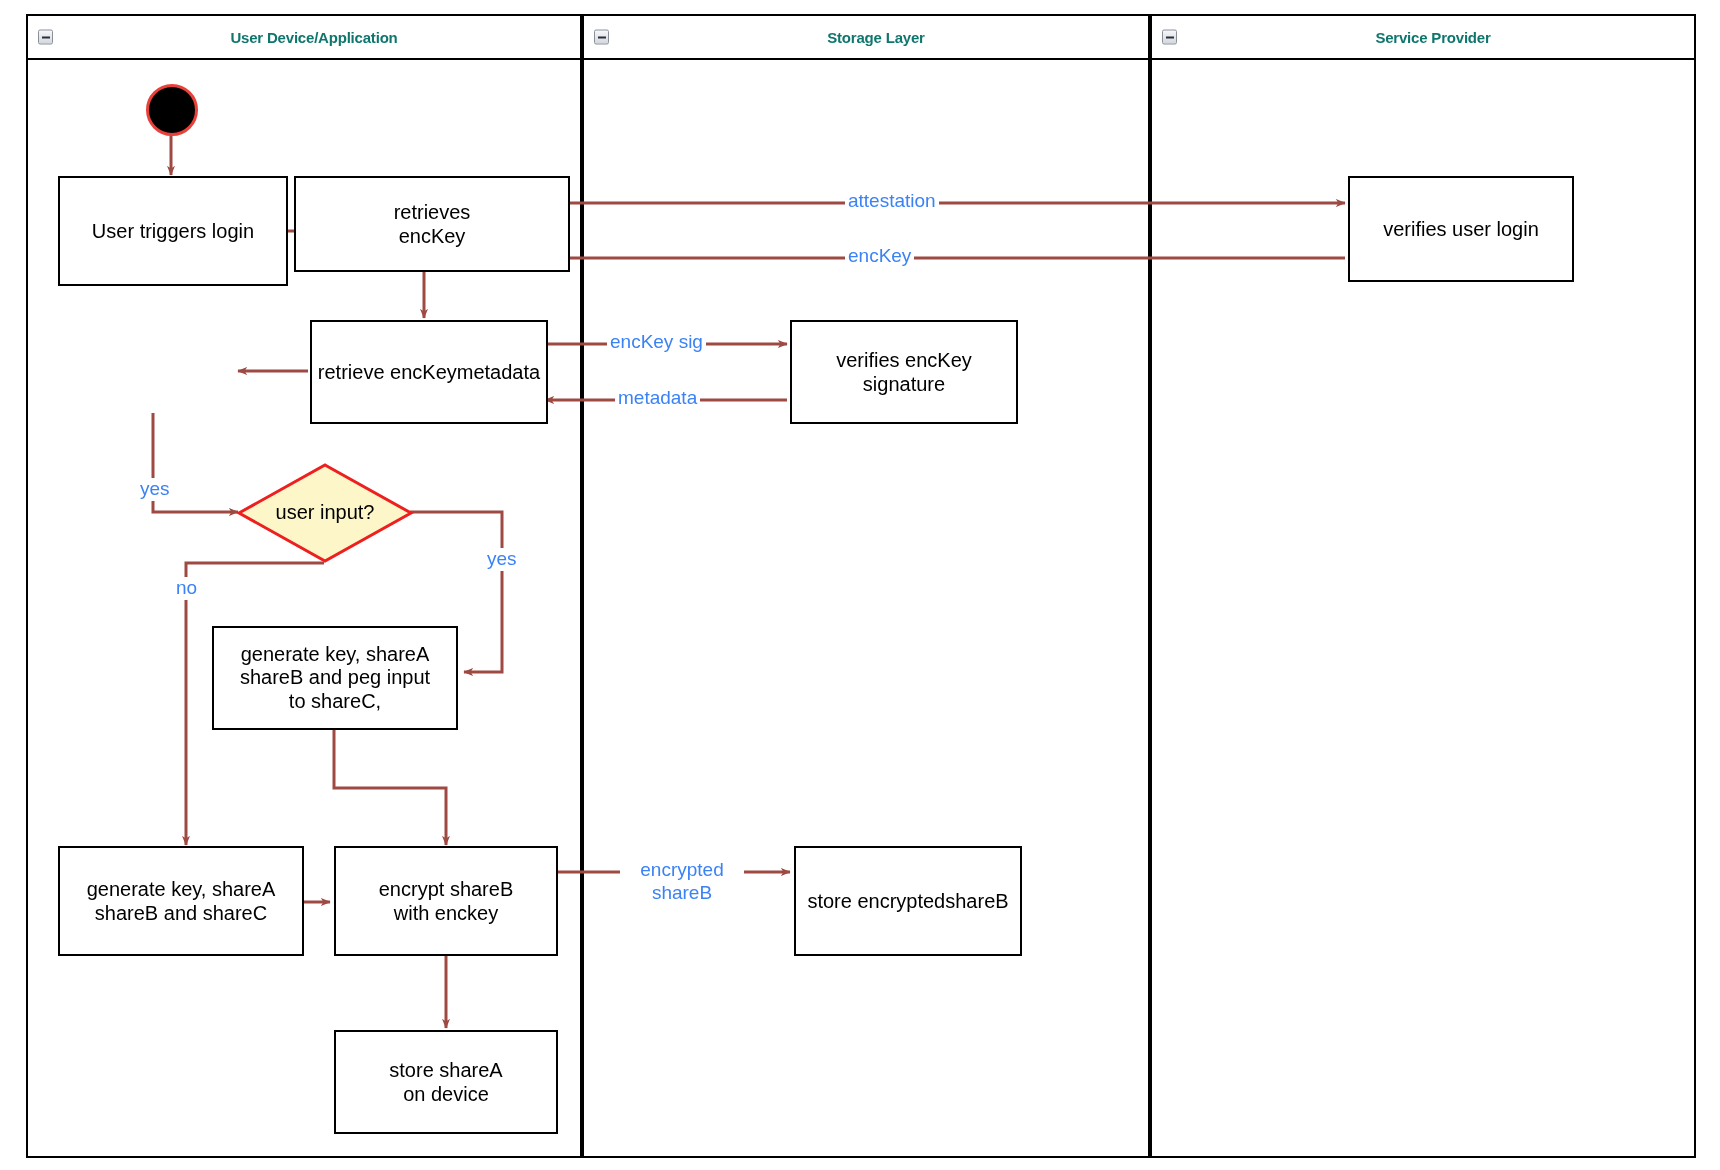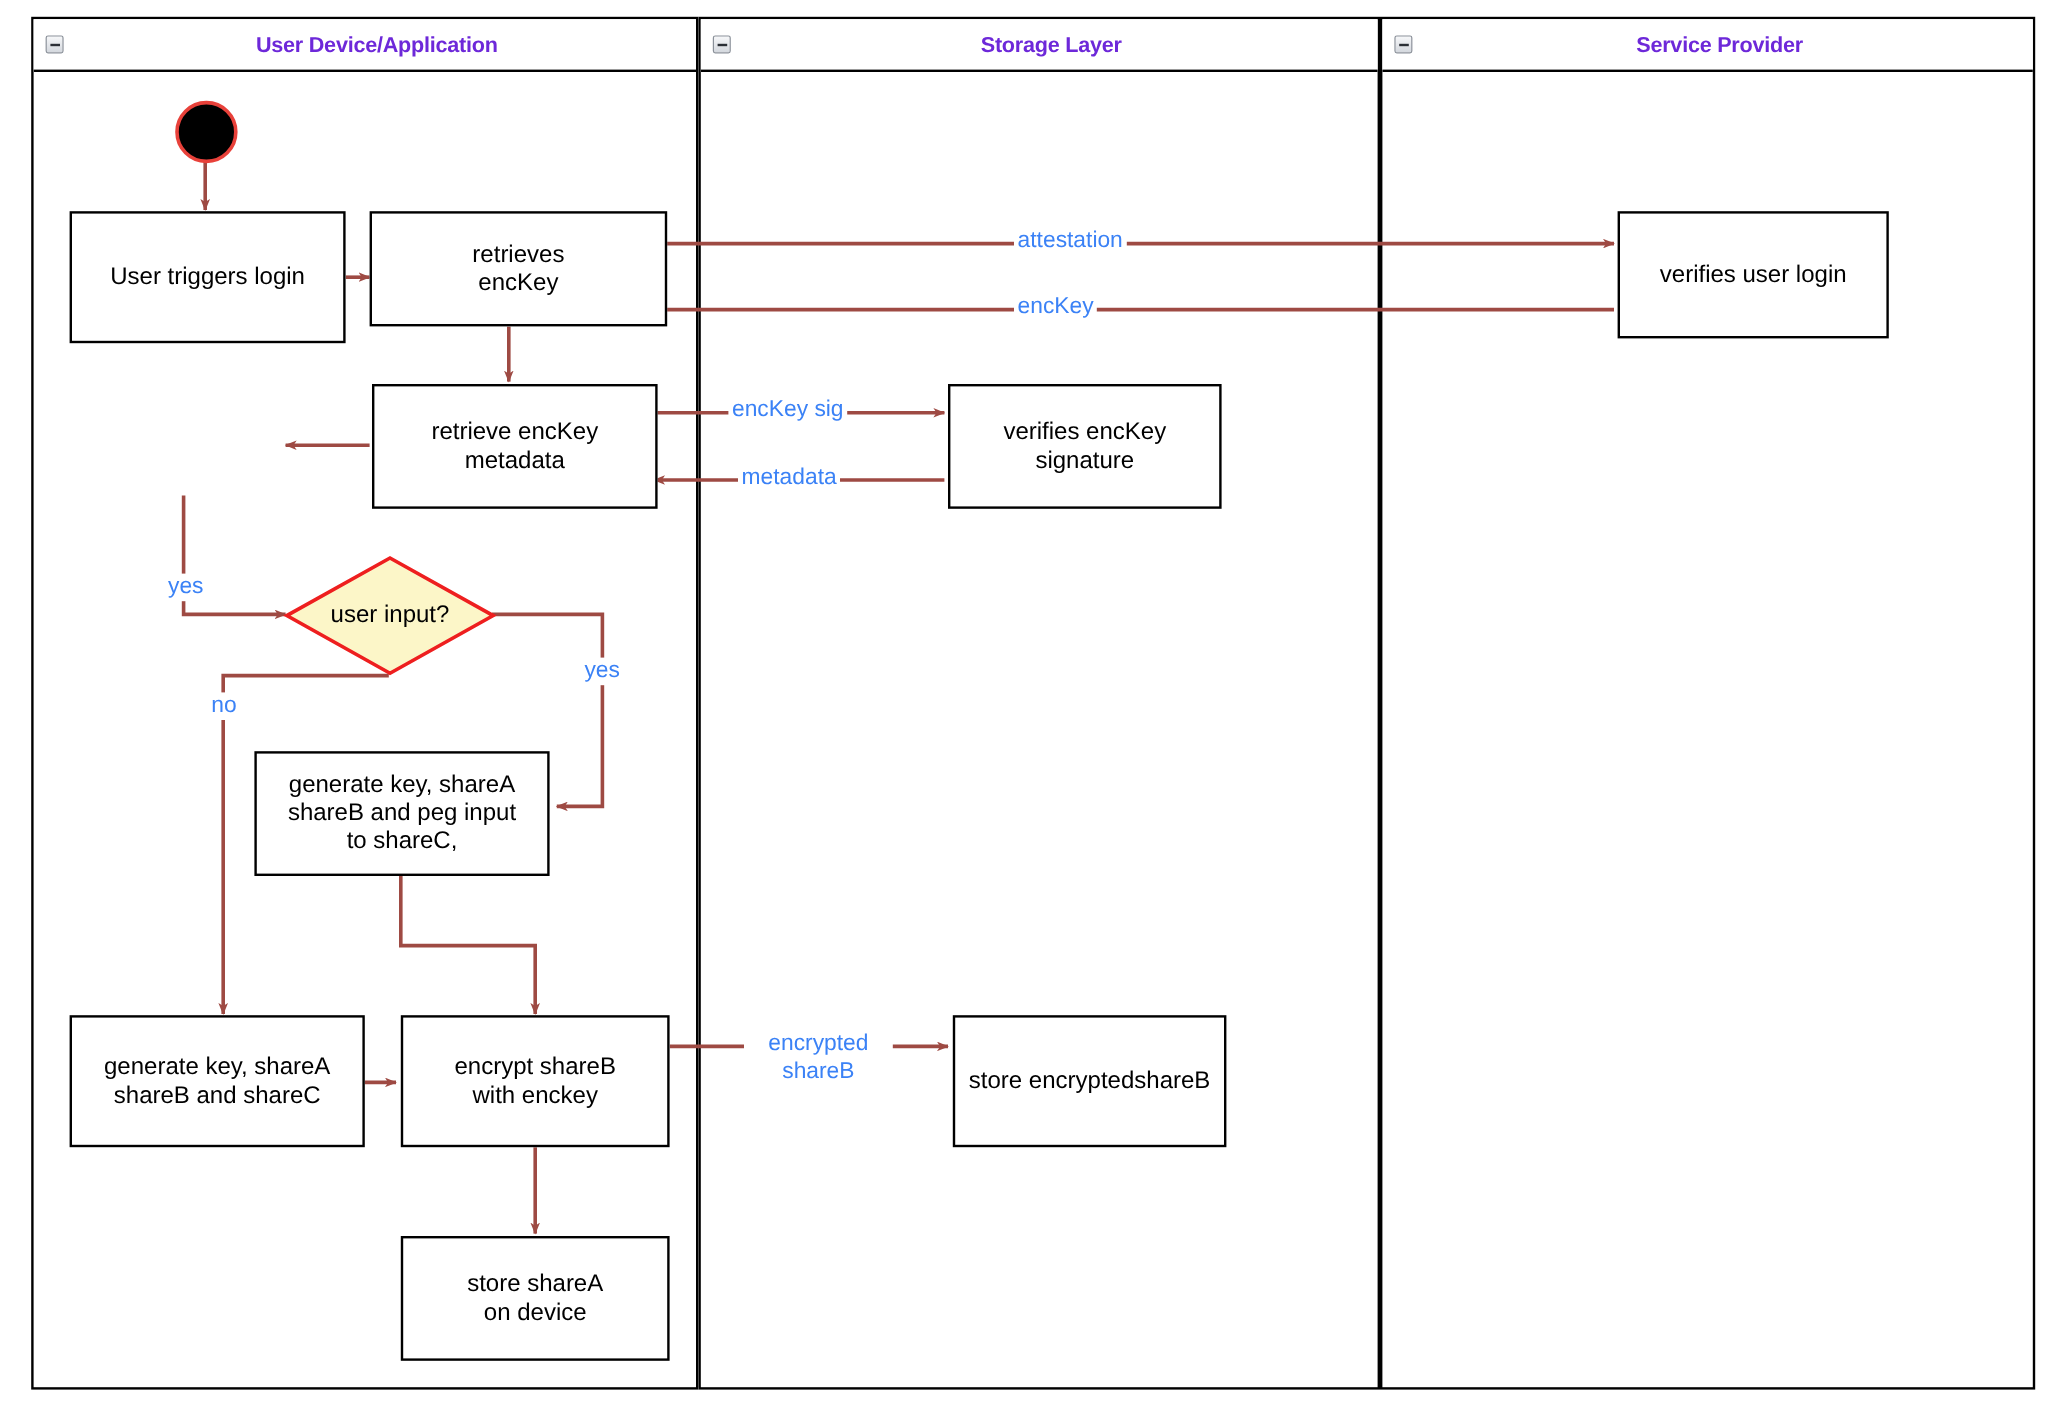--- a/index.html
+++ b/index.html
@@ -32,23 +32,23 @@
     right: 0;
     height: 44px;
     border-bottom: 2px solid #000000;
     box-sizing: border-box;
     display: flex;
     align-items: center;
     justify-content: center;
     background: #ffffff;
   }
   .lane-title {
-    font-size: 18px;
+    font-size: 15px;
     font-weight: bold;
-    color: #6d28d9;
+    color: #0f766e;
     letter-spacing: -0.2px;
     margin-left: 20px;
   }
   .collapse-icon {
     position: absolute;
     left: 10px;
     top: 50%;
     transform: translateY(-50%);
     width: 15px;
     height: 15px;
@@ -200,30 +200,30 @@
       <path d="M446,956 L446,1028"></path>
     </g>
   </svg>
 
   <div class="start-node" style="left:146px; top:84px; width:52px; height:52px;"></div>
 
   <div class="node action" style="left:58px; top:176px; width:230px; height:110px;">
     <span>User triggers login</span>
   </div>
 
-  <div class="node action" style="left:308px; top:176px; width:248px; height:96px; flex-direction:column;">
+  <div class="node action" style="left:294px; top:176px; width:276px; height:96px; flex-direction:column;">
     <span>retrieves</span>
     <span>encKey</span>
   </div>
 
   <div class="node action" style="left:1348px; top:176px; width:226px; height:106px;">
     <span>verifies user login</span>
   </div>
 
-  <div class="node action" style="left:310px; top:320px; width:238px; height:104px; flex-direction:column;">
+  <div class="node action" style="left:310px; top:320px; width:238px; height:104px; ">
     <span>retrieve encKey</span>
     <span>metadata</span>
   </div>
 
   <div class="node action" style="left:790px; top:320px; width:228px; height:104px;">
     <span>verifies encKey signature</span>
   </div>
 
 
   <div class="decision" style="left:236px; top:462px; width:178px; height:102px;">

